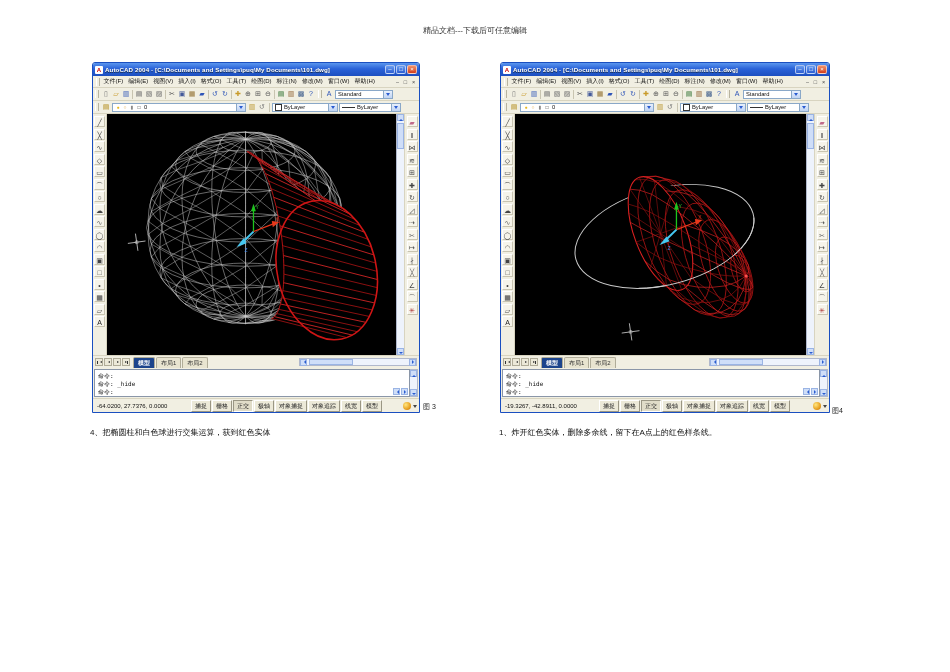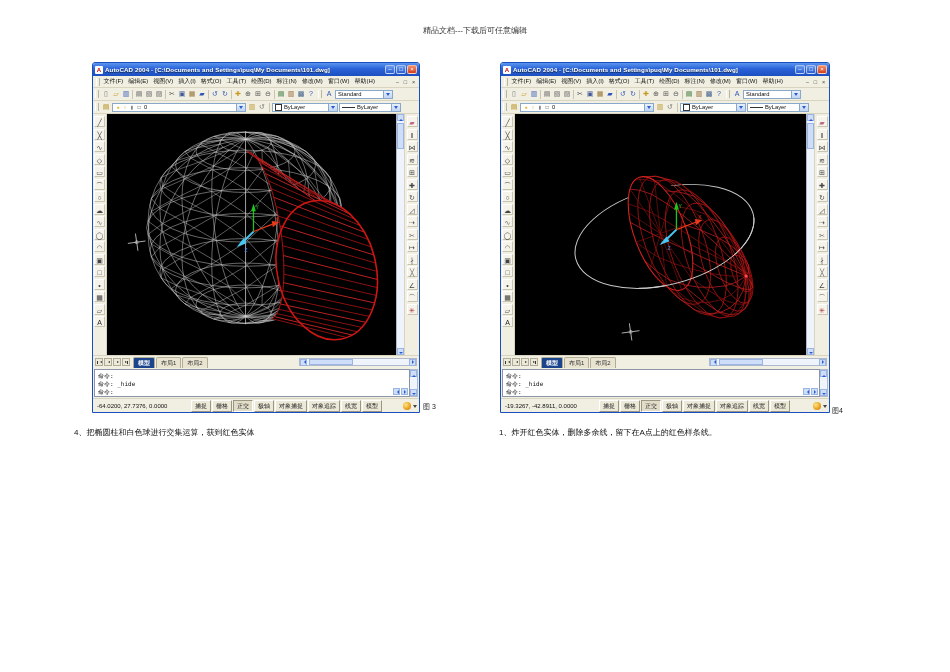--- a/index.html
+++ b/index.html
@@ -6,21 +6,21 @@
   body{width:950px;height:672px;background:#fff;position:relative;overflow:hidden;
        font-family:"Liberation Sans",sans-serif}
   .hdr{position:absolute;top:25px;left:0;width:100%;text-align:center;font-size:8px;color:#333}
   .win-slot{position:absolute;top:62px;height:351px}
   #win1-slot{left:92px;width:328px}
   #win2-slot{left:500px;width:330px}
   .figlabel{position:absolute;font-size:7px;color:#222}
   #fig3{left:423px;top:402px}
   #fig4{left:832px;top:406px}
   .caption{position:absolute;top:427px;font-size:8px;color:#111;white-space:nowrap}
-  #cap1{left:74px}
+  #cap1{left:90px}
   #cap2{left:499px}
 
   
   .acad{width:100%;height:100%;box-sizing:border-box;border:1px solid #1a4fc0;
         border-radius:3px 3px 0 0;display:flex;flex-direction:column;background:#f1efe2}
   .titlebar{flex:0 0 13px;display:flex;align-items:center;gap:2px;padding:0 2px;
         background:linear-gradient(180deg,#5a96ee,#2a62d8 45%,#1c4fc0);border-radius:2px 2px 0 0}
   .app-icon{width:8px;height:8px;flex:0 0 8px;background:#fff;color:#c00;font-size:6px;font-weight:bold;
         line-height:8px;text-align:center;border-radius:1px}
   .title-text{flex:1;color:#fff;font-size:6.2px;font-weight:bold;white-space:nowrap;overflow:hidden;

